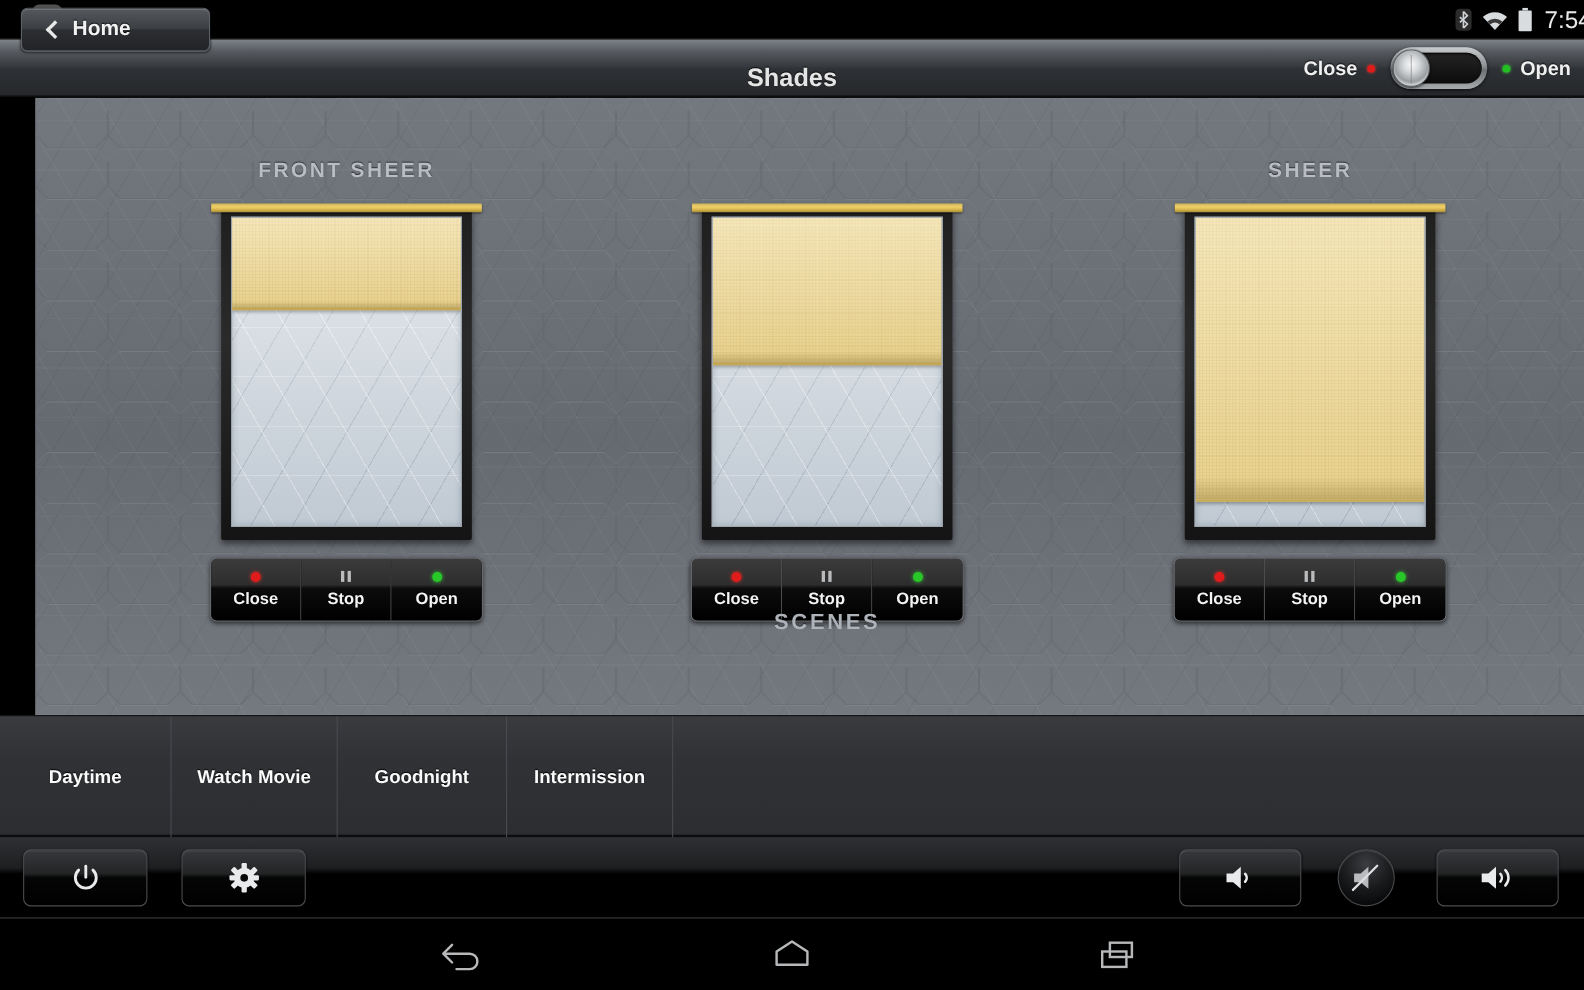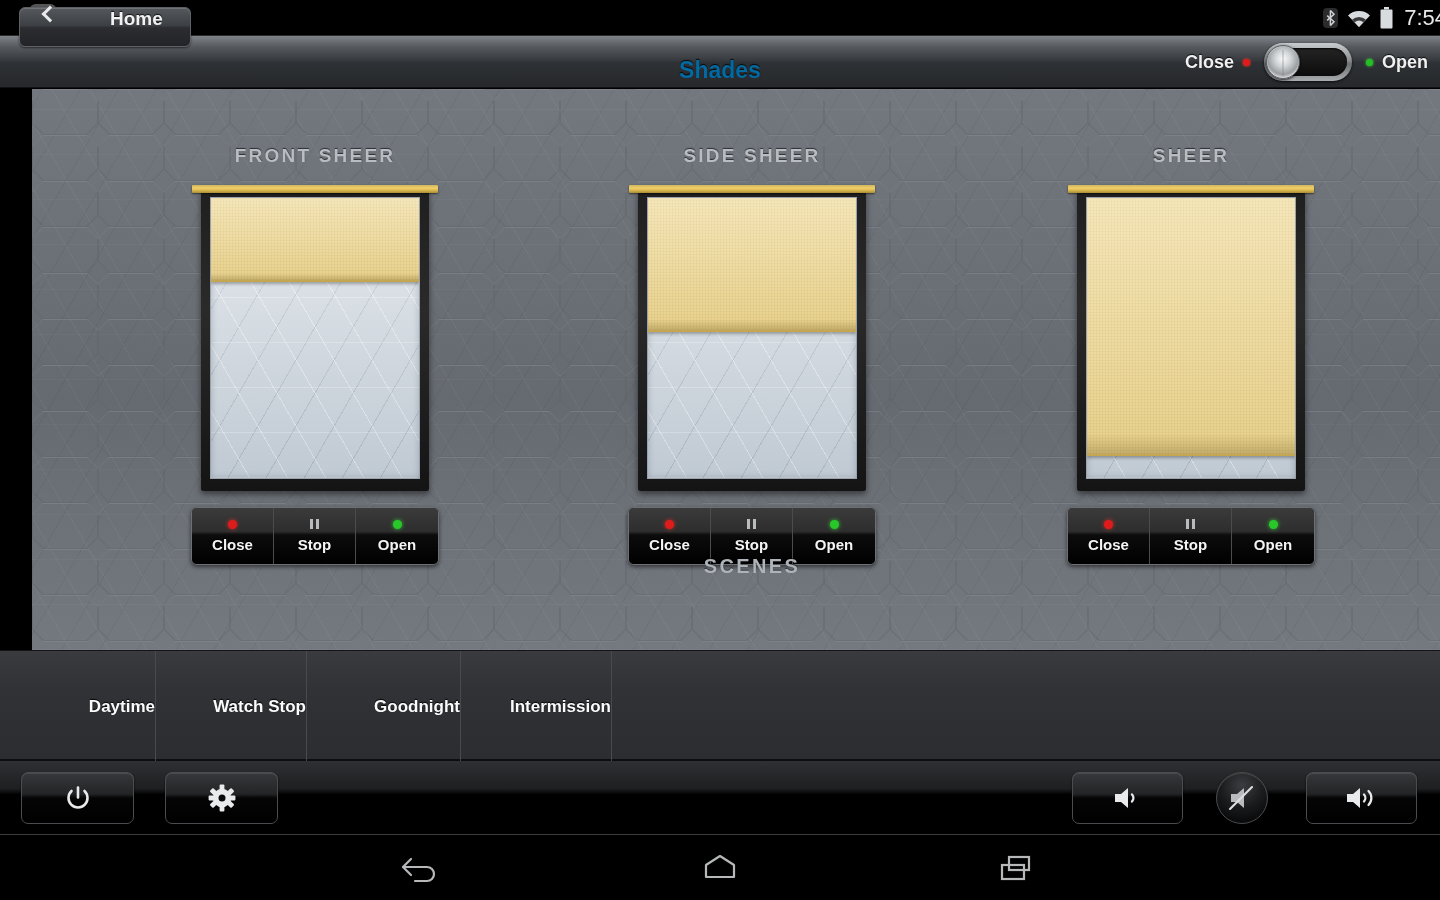--- a/index.html
+++ b/index.html
@@ -44,34 +44,34 @@
   .titlebar{
     position:absolute;left:0;top:36px;width:1440px;height:52px;
     background:linear-gradient(to bottom,#7e8389 0%,#55595e 22%,#36393d 48%,#2e3135 52%,#26282b 100%);
     border-bottom:1px solid #101113;
   }
   .homebtn{
     position:absolute;left:19px;top:7px;width:172px;height:40px;
     border-radius:6px;border:1px solid #5d6065;
     background:linear-gradient(to bottom,#55585d 0%,#3c3f43 46%,#2b2d31 52%,#232427 100%);
     box-shadow:inset 0 1px 0 rgba(255,255,255,.16), 0 1px 2px rgba(0,0,0,.55);
-    display:flex;gap:44px;
+    display:flex;align-items:center;
   }
   .chev{
     width:12px;height:12px;border-left:3px solid #e9e9e9;border-bottom:3px solid #e9e9e9;
     transform:rotate(45deg); margin-left:24px; margin-right:10px;
   }
   .home-label{
     color:#f2f2f2;font-size:19px;font-weight:bold;
     text-shadow:0 -1px 1px rgba(0,0,0,.8);
   }
   .title{
     position:absolute;left:0;top:36px;width:1440px;height:68px;
     display:flex;align-items:center;justify-content:center;
-    color:#0369a1;font-size:23px;font-weight:bold;
+    color:#e5e5e5;font-size:23px;font-weight:bold;
     text-shadow:0 -1px 1px rgba(0,0,0,.85);
     pointer-events:none;
   }
   .toggle-wrap{
     position:absolute;right:12px;top:36px;height:52px;display:flex;align-items:center;gap:0px;
   }
   .tg-label{
     color:#f0f0f0;font-size:18px;font-weight:bold;text-shadow:0 -1px 1px rgba(0,0,0,.8);
   }
   .dot{width:7px;height:7px;border-radius:50%;display:inline-block;}
@@ -192,21 +192,21 @@
 
   
   .scenesbar{
     position:absolute;left:0;top:650px;width:1440px;height:111px;
     background:linear-gradient(to bottom,#393b3f 0%,#303236 35%,#2b2d30 100%);
     border-top:1px solid #141517;
     border-bottom:2px solid #0c0d0e;
     display:flex;
   }
   .scene{
-    height:111px;display:flex;align-items:center;justify-content:flex-end;
+    height:111px;display:flex;align-items:center;justify-content:center;
     border-right:1px solid #474a4e;
     color:#fbfbfb;font-size:17px;font-weight:bold;
     text-shadow:0 -1px 1px rgba(0,0,0,.9);
   }
   .scene-filler{flex:1;height:111px;}
 
   
   .toolbar{
     position:absolute;left:0;top:761px;width:1440px;height:74px;
     background:linear-gradient(to bottom,#2e3033 0%,#1d1f21 38%,#000 46%,#000 100%);
@@ -311,21 +311,20 @@
               <div class="ind pause"></div>
               <div class="lbl">Stop</div>
             </div>
             <div class="ctrlbtn">
               <div class="ind green"></div>
               <div class="lbl">Open</div>
             </div>
           </div>
         </div>
         <div class="shade-col" style="left: 570px;">
-          <div class="shade-title">SIDE SHEER</div>
           <div class="headrail" style="width: 246px;"></div>
           <div class="frame" style="width: 228px; height: 302px;">
             <div class="aperture">
               <div class="fabric" style="height: 48%;"></div>
             </div>
           </div>
           <div class="ctrlbar" style="top: 418px;">
             <div class="ctrlbtn">
               <div class="ind red"></div>
               <div class="lbl">Close</div>
@@ -366,21 +365,21 @@
       </div>
 
     <div class="scenes-heading">SCENES</div>
   </div>
 
   <div class="scenesbar">
       <div class="scene" style="width: 156px;">
         <span>Daytime</span>
       </div>
       <div class="scene" style="width: 151px;">
-        <span>Watch Stop</span>
+        <span>Watch Movie</span>
       </div>
       <div class="scene" style="width: 154px;">
         <span>Goodnight</span>
       </div>
       <div class="scene" style="width: 151px;">
         <span>Intermission</span>
       </div>
       <div class="scene-filler"></div>
     </div>
 

